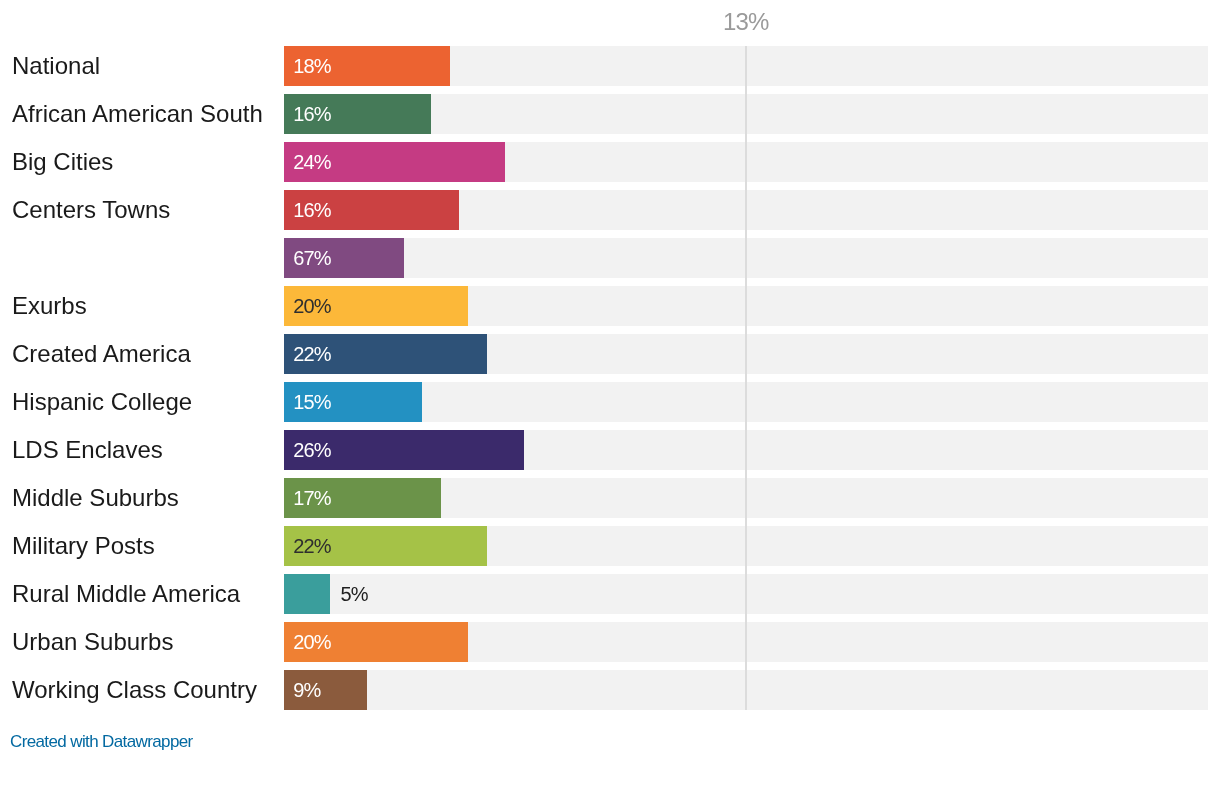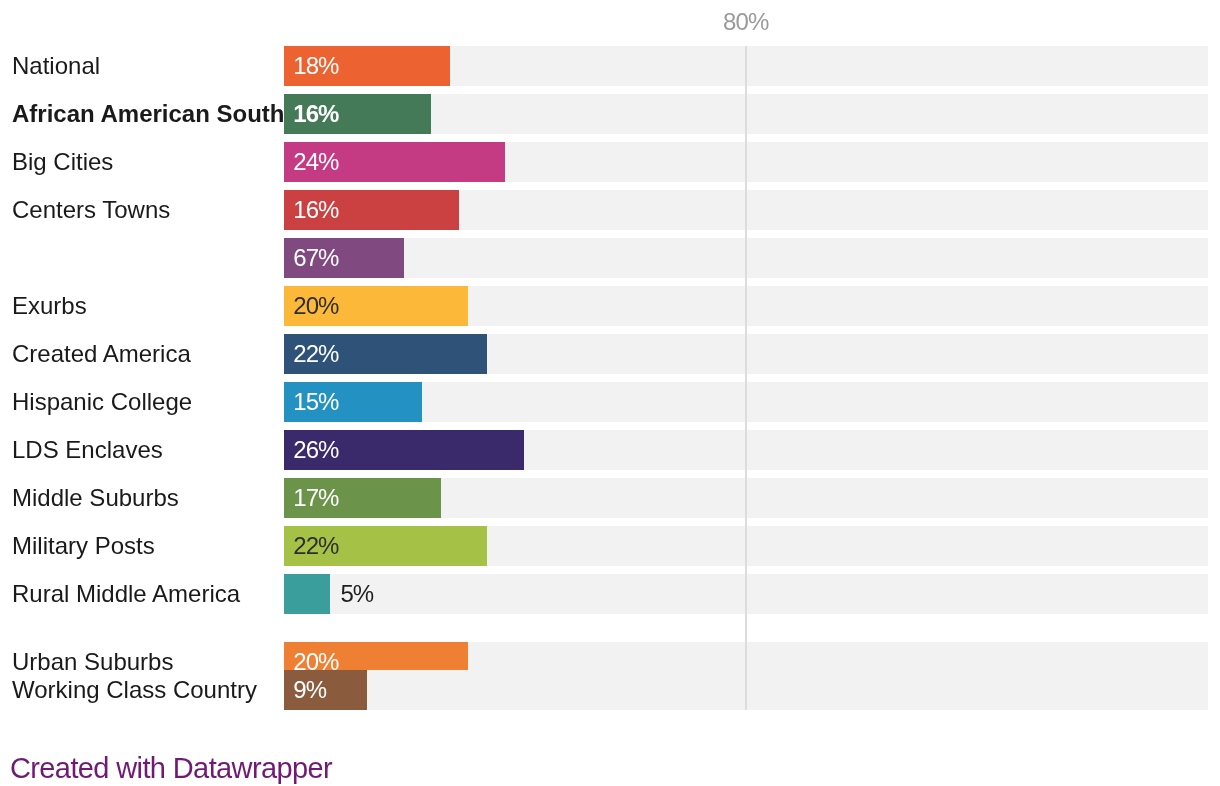--- a/index.html
+++ b/index.html
@@ -26,41 +26,41 @@
   .row-label {
     position:absolute; left:12px; top:0;
     height:40px; line-height:40px;
     font-size:24px; color:#1a1a1a; white-space:nowrap;
   }
   .track { position:absolute; top:0; height:40px; background:#f2f2f2; }
   .bar { position:absolute; top:0; height:40px; }
   .bar-value {
     position:absolute; top:0;
     height:40px; line-height:40px;
-    font-size:24px; letter-spacing:-0.9px; white-space:nowrap;
+    font-size:20px; letter-spacing:-0.9px; white-space:nowrap;
   }
   .footer {
-    position:absolute; left:10px; top:752px;
-    font-size:29px; letter-spacing:-0.62px;
-    color:#701a75; white-space:nowrap;
+    position:absolute; left:10px; top:732px;
+    font-size:17px; letter-spacing:-0.62px;
+    color:#0369a1; white-space:nowrap;
   }
 </style>
 </head>
 <body>
 
 <div id="chart">
-  <div class="axis-label" style="left:745.75px; top:10px;">80%</div>
+  <div class="axis-label" style="left:745.75px; top:10px;">13%</div>
   <div class="rows">
     <div class="row" style="top:46px;">
       <div class="row-label">National</div>
       <div class="track" style="left: 283.5px; width: 924.5px; background-color: rgb(242, 242, 242);"></div>
       <div class="bar" style="left:283.50px; width:166.410px; background:#ec6331;"></div>
       <div class="bar-value" style="left:293.20px; color:#ffffff;">18%</div>
     </div>
-    <div class="row" style="top:94px;font-weight:bold;">
+    <div class="row" style="top:94px;">
       <div class="row-label">African American South</div>
       <div class="track" style="left: 283.5px; width: 924.5px; background-color: rgb(242, 242, 242);"></div>
       <div class="bar" style="left:283.50px; width:147.920px; background:#457a58;"></div>
       <div class="bar-value" style="left:293.20px; color:#ffffff;">16%</div>
     </div>
     <div class="row" style="top:142px;">
       <div class="row-label">Big Cities</div>
       <div class="track" style="left: 283.5px; width: 924.5px; background-color: rgb(242, 242, 242);"></div>
       <div class="bar" style="left:283.50px; width:221.880px; background:#c53b83;"></div>
       <div class="bar-value" style="left:293.20px; color:#ffffff;">24%</div>
@@ -111,21 +111,21 @@
       <div class="track" style="left: 283.5px; width: 924.5px; background-color: rgb(242, 242, 242);"></div>
       <div class="bar" style="left:283.50px; width:203.390px; background:#a5c247;"></div>
       <div class="bar-value" style="left:293.20px; color:#2e2e2e;">22%</div>
     </div>
     <div class="row" style="top:574px;">
       <div class="row-label">Rural Middle America</div>
       <div class="track" style="left: 283.5px; width: 924.5px; background-color: rgb(242, 242, 242);"></div>
       <div class="bar" style="left:283.50px; width:46.225px; background:#3a9e9c;"></div>
       <div class="bar-value" style="left:340.43px; color:#1f1f1f;">5%</div>
     </div>
-    <div class="row" style="top:622px;margin-top:20px;">
+    <div class="row" style="top:622px;">
       <div class="row-label">Urban Suburbs</div>
       <div class="track" style="left: 283.5px; width: 924.5px; background-color: rgb(242, 242, 242);"></div>
       <div class="bar" style="left:283.50px; width:184.900px; background:#ef8033;"></div>
       <div class="bar-value" style="left:293.20px; color:#ffffff;">20%</div>
     </div>
     <div class="row" style="top:670px;">
       <div class="row-label">Working Class Country</div>
       <div class="track" style="left: 283.5px; width: 924.5px; background-color: rgb(242, 242, 242);"></div>
       <div class="bar" style="left:283.50px; width:83.205px; background:#8b5b3d;"></div>
       <div class="bar-value" style="left:293.20px; color:#ffffff;">9%</div>

